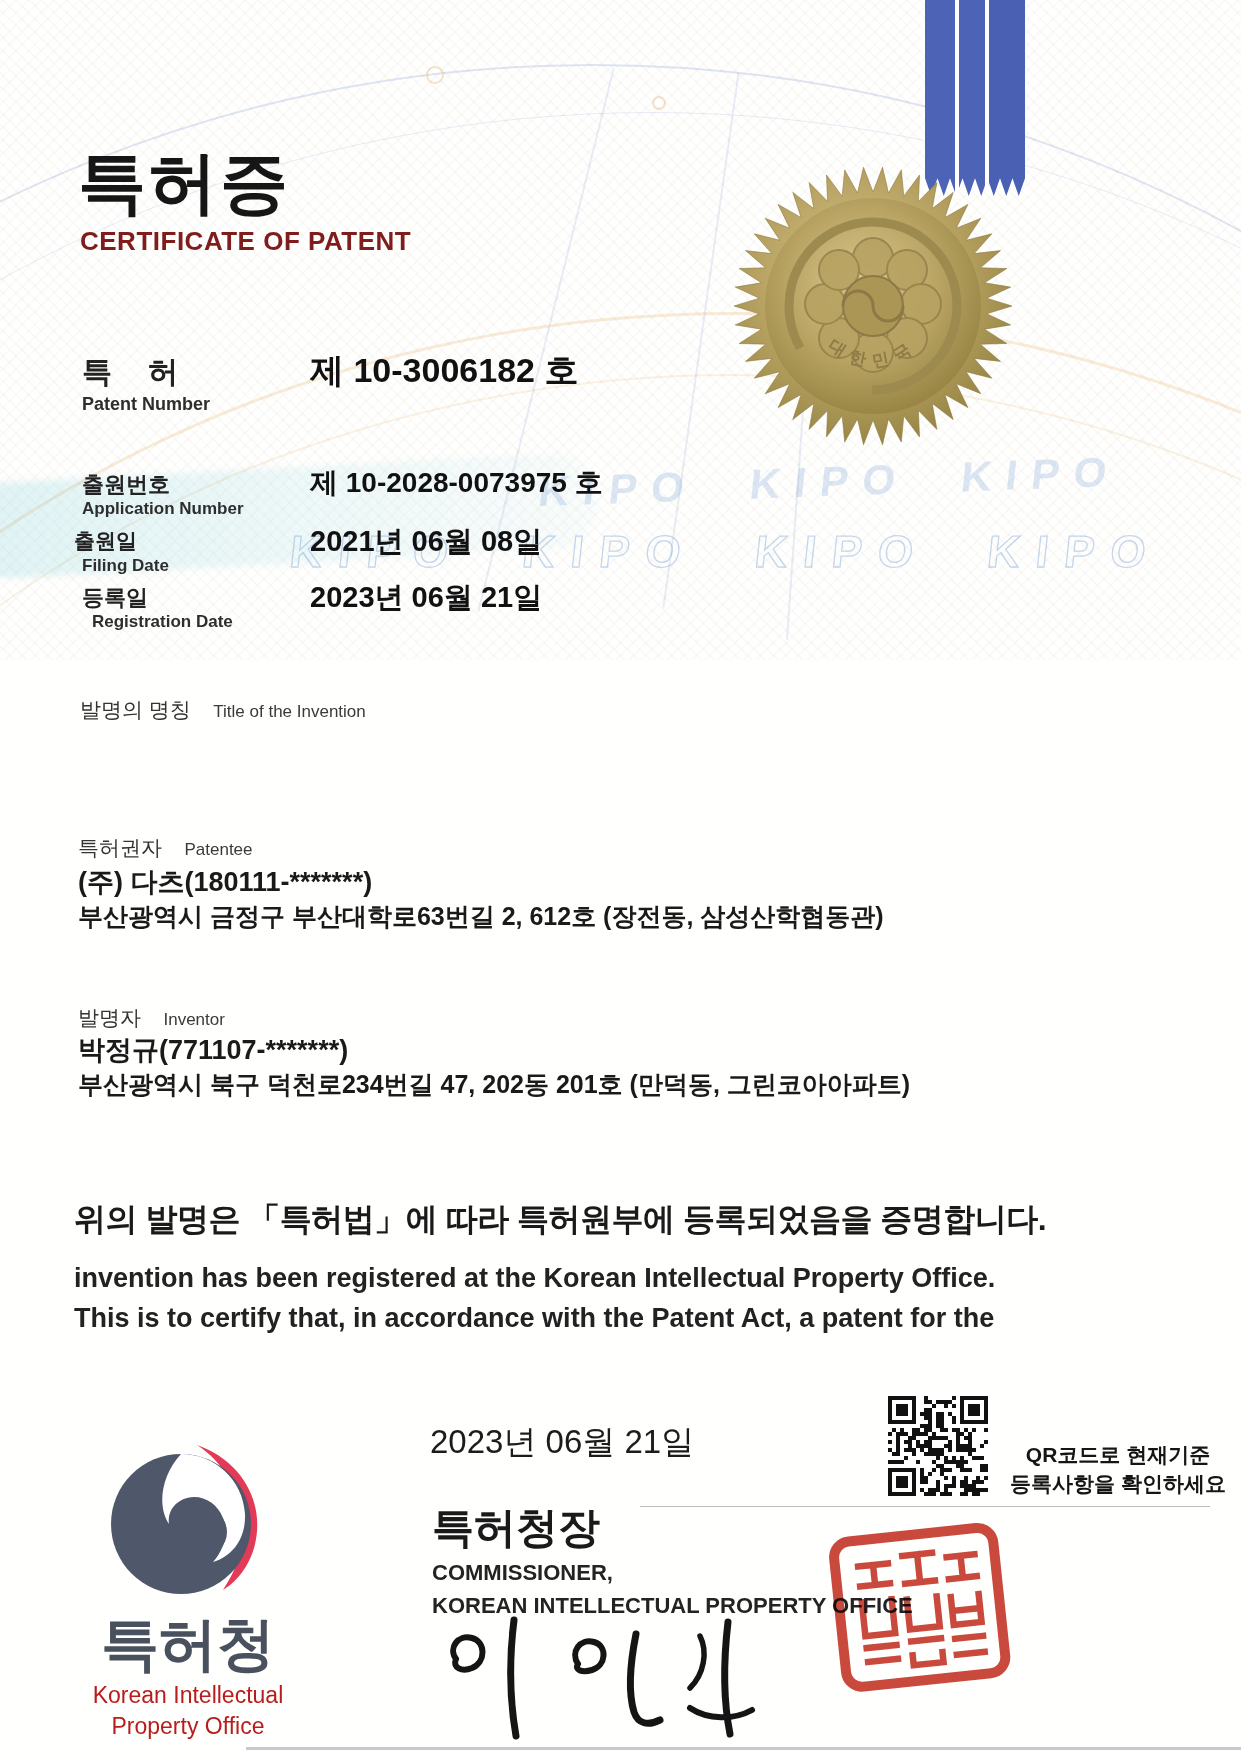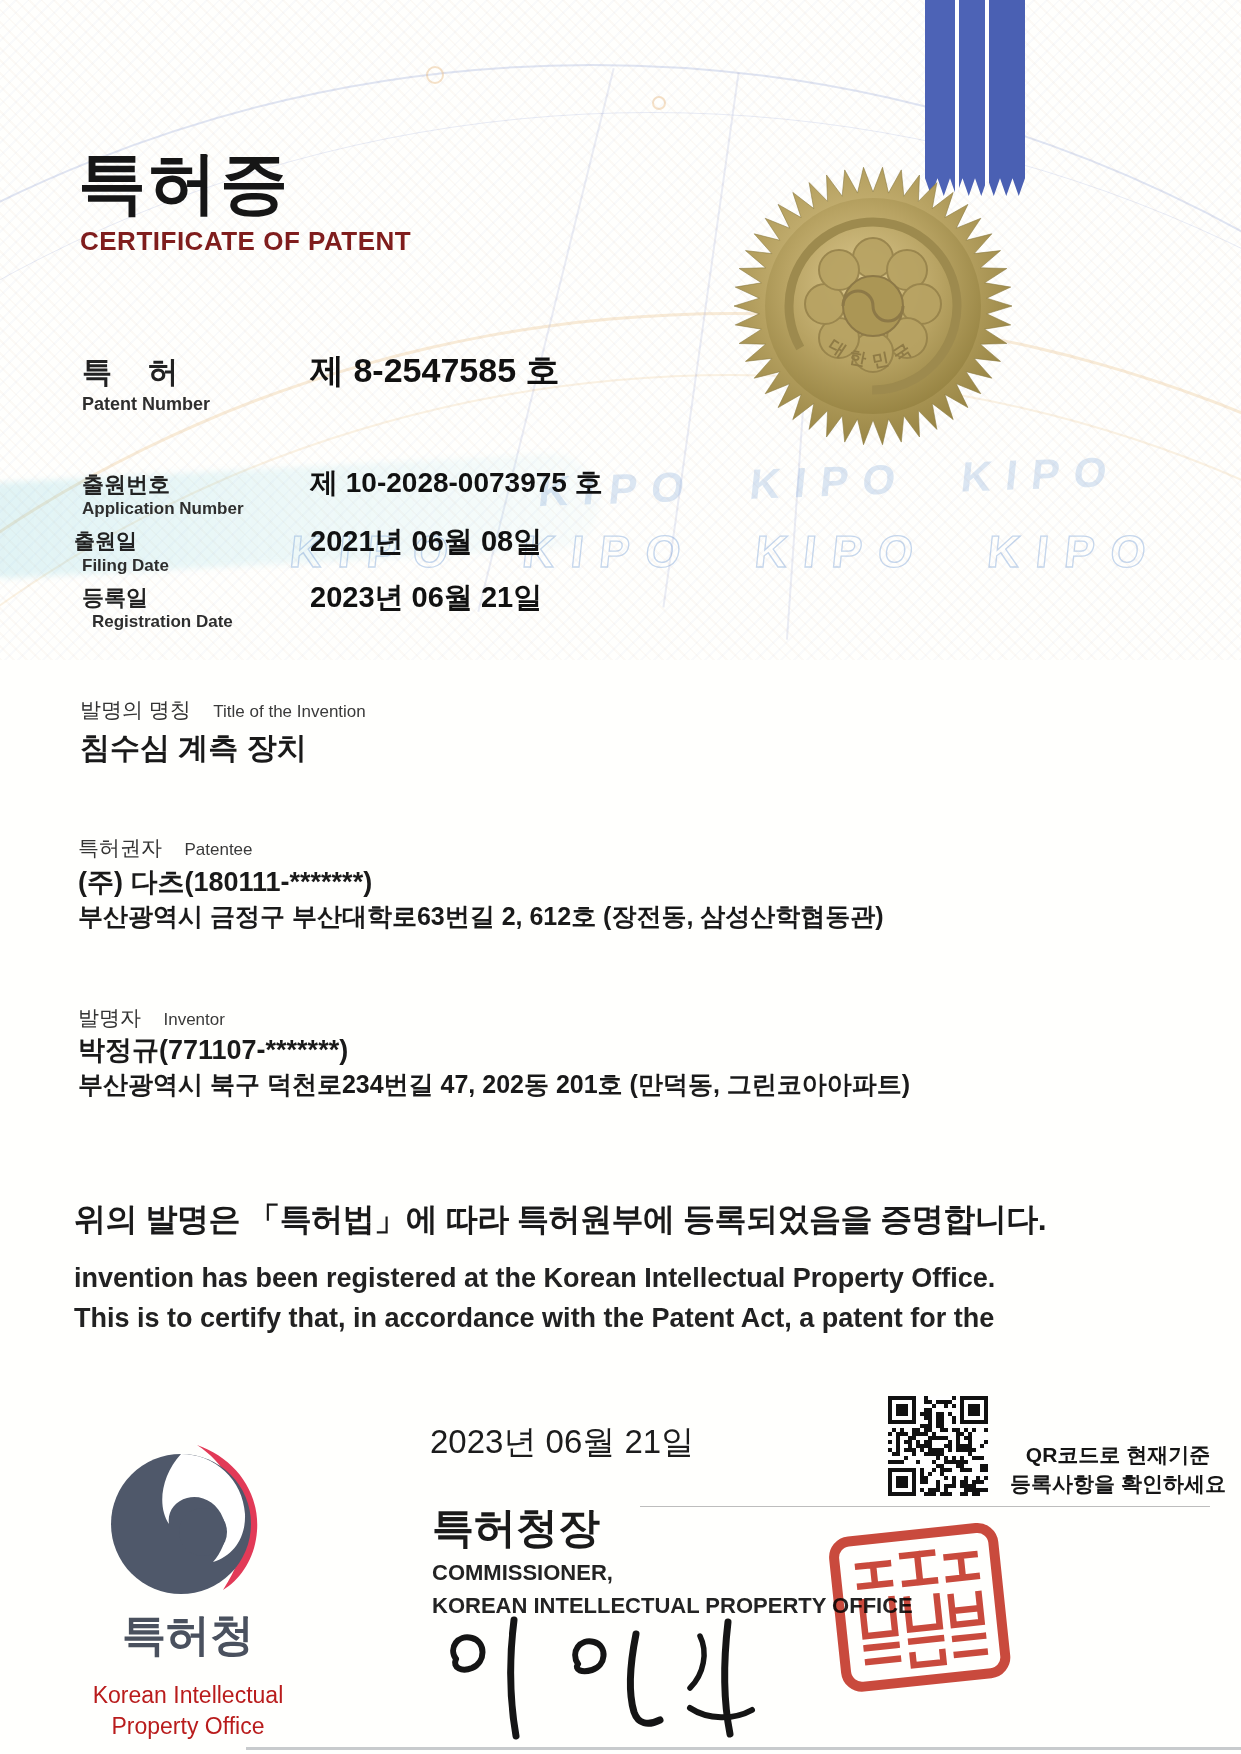--- a/index.html
+++ b/index.html
@@ -74,21 +74,21 @@
   #signer-title{left:432px;top:1500px;font-size:42px;font-weight:800;}
   #signer-en{left:432px;top:1556px;font-size:22px;font-weight:700;line-height:33px;color:#232323;}
   #signature{left:428px;top:1612px;}
   #divider{left:640px;top:1506px;width:570px;height:1px;background:#bdbdbd;}
 
   #qr-box{left:888px;top:1396px;width:100px;height:100px;background:#fff;}
   #qr-caption{left:996px;top:1440px;width:244px;text-align:center;font-size:21px;font-weight:700;line-height:29px;color:#151515;}
   #seal{left:818px;top:1520px;width:210px;height:180px;mix-blend-mode:multiply;}
 
   #kipo-logo{left:105px;top:1436px;width:165px;height:165px;}
-  #agency-ko{left:92px;top:1606px;width:192px;text-align:center;font-size:44px;font-weight:700;color:#4a515e;}
+  #agency-ko{left:92px;top:1606px;width:192px;text-align:center;font-size:58px;font-weight:700;color:#4a515e;}
   #agency-en{left:52px;top:1680px;width:272px;text-align:center;font-size:23px;color:#b91c1c;line-height:31px;font-weight:500;}
   #scan-edge{left:246px;top:1747px;width:995px;height:3px;background:#9aa0a6;opacity:.55;}
 </style>
 </head>
 <body>
 
 <div id="page">
 
   <div class="texture"></div>
   <div class="arc" id="arc-b1"></div>
@@ -134,39 +134,38 @@
         <textPath href="#medal-arc" startOffset="50%" text-anchor="middle">대한민국</textPath>
       </text>
     </svg>
   </div>
 
   <div class="abs" id="title-ko">특허증</div>
   <div class="abs" id="title-en">CERTIFICATE OF PATENT</div>
 
   <div class="abs f-label" id="patent-label">특 허</div>
   <div class="abs f-sub" id="patent-sub">Patent Number</div>
-  <div class="abs f-val" id="patent-value">제 8-2547585 호</div>
+  <div class="abs f-val" id="patent-value">제 10-3006182 호</div>
 
   <div class="abs f-label" id="app-label">출원번호</div>
   <div class="abs f-sub" id="app-sub">Application Number</div>
   <div class="abs f-val" id="app-value">제 10-2028-0073975 호</div>
 
   <div class="abs f-label" id="filing-label">출원일</div>
   <div class="abs f-sub" id="filing-sub">Filing Date</div>
   <div class="abs f-val" id="filing-value">2021년 06월 08일</div>
 
   <div class="abs f-label" id="reg-label">등록일</div>
   <div class="abs f-sub" id="reg-sub">Registration Date</div>
   <div class="abs f-val" id="reg-value">2023년 06월 21일</div>
 
   <div class="abs" id="invention-labels">
     <span class="sec-label">발명의 명칭</span>
     <span class="sec-label-en">Title of the Invention</span>
   </div>
-  <div class="abs" id="invention-value">침수심 계측 장치</div>
 
   <div class="abs" id="patentee-labels">
     <span class="sec-label">특허권자</span>
     <span class="sec-label-en">Patentee</span>
   </div>
   <div class="abs" id="patentee-name">(주) 다츠(180111-*******)</div>
   <div class="abs" id="patentee-addr">부산광역시 금정구 부산대학로63번길 2, 612호 (장전동, 삼성산학협동관)</div>
 
   <div class="abs" id="inventor-labels">
     <span class="sec-label">발명자</span>

